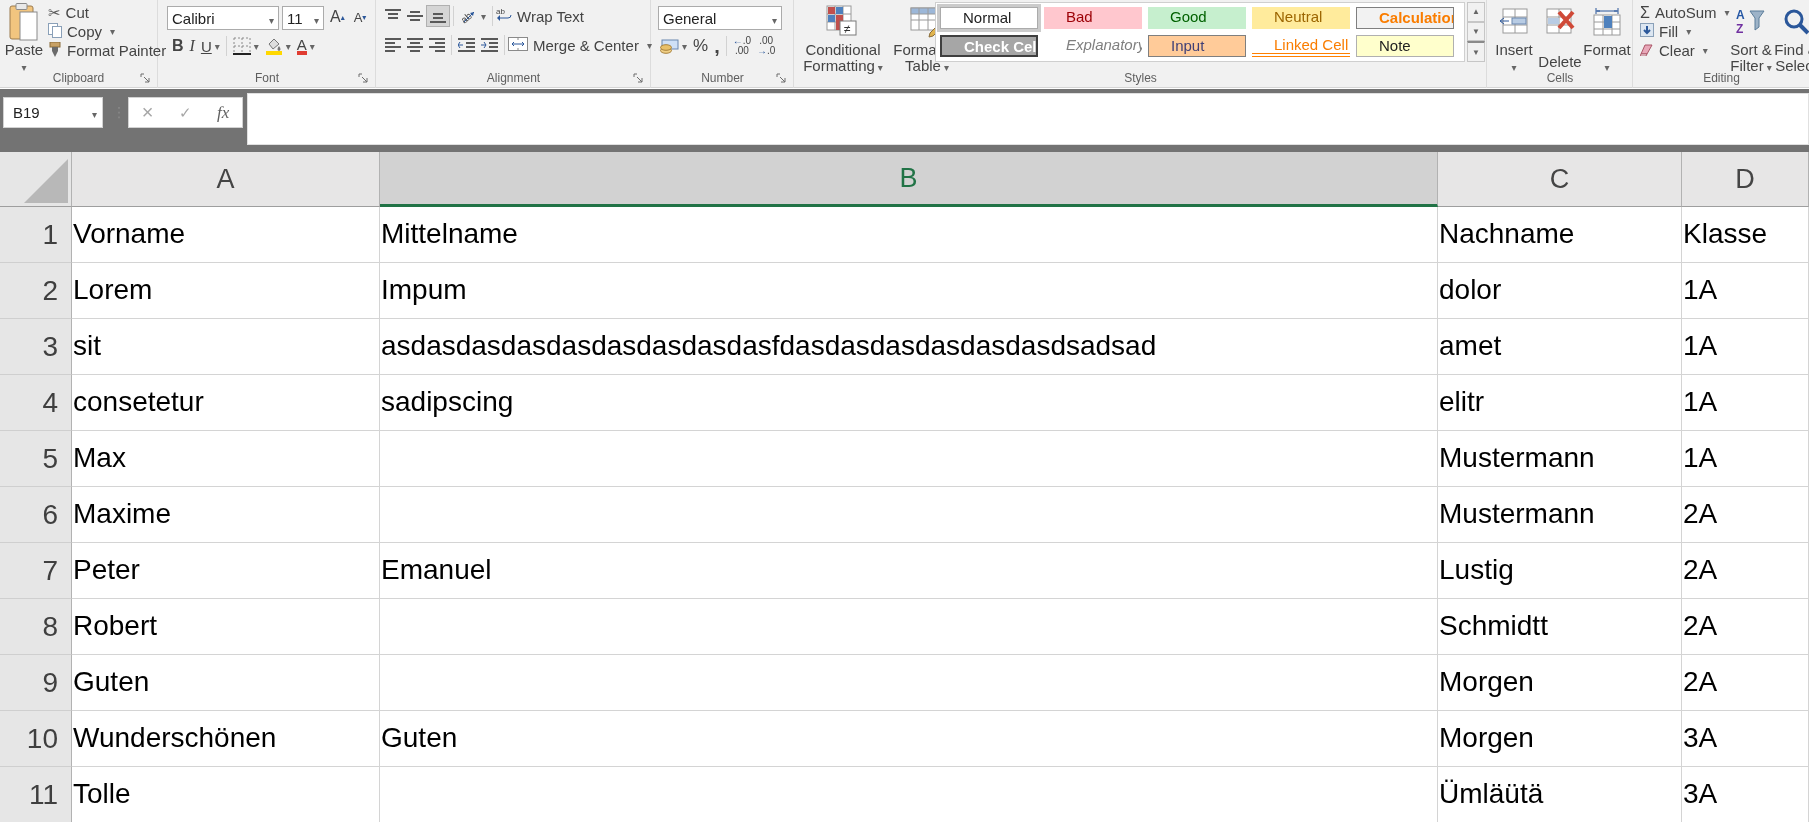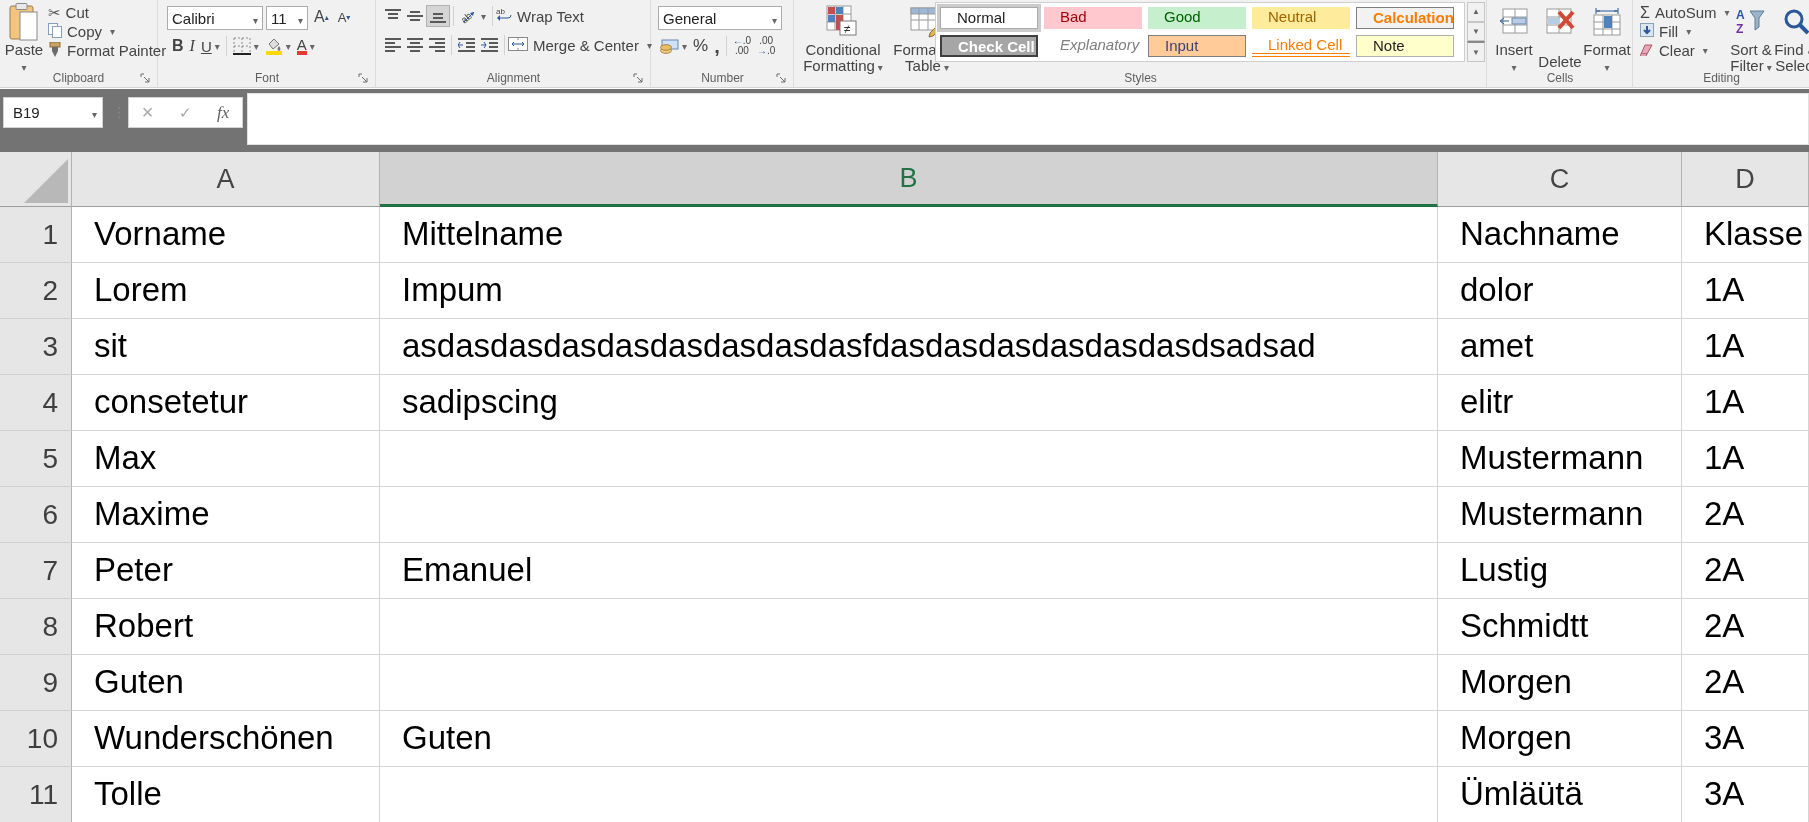--- a/index.html
+++ b/index.html
@@ -53,25 +53,25 @@
   #grid{position:absolute;left:0;top:152px;width:1809px;height:670px;background:#e6e6e6;}
   #headrow{position:absolute;left:0;top:0;height:55px;width:1809px;display:flex;}
   .corner{width:72px;height:55px;background:#e6e6e6;border-right:1px solid #b2b2b2;border-bottom:1px solid #9e9e9e;position:relative;}
   .corner .tri{position:absolute;right:3px;bottom:3px;width:0;height:0;border-left:44px solid transparent;border-bottom:44px solid #b8b8b8;}
   .colhead{height:55px;background:#e7e6e6;border-right:1px solid #b2b2b2;border-bottom:1px solid #9e9e9e;display:flex;align-items:center;justify-content:center;font-size:27px;color:#454545;}
   .colhead.selcol{background:#d2d2d2;border-bottom:3px solid #217346;color:#217346;}
   .c-a{width:308px;} .c-b{width:1058px;} .c-c{width:244px;} .c-d{width:127px;}
   #rows{position:absolute;left:0;top:55px;}
   .row{display:flex;height:56px;}
   .rowhead{width:72px;background:#e6e6e6;border-right:1px solid #b2b2b2;border-bottom:1px solid #cfcfcf;font-size:28px;color:#3f3f3f;display:flex;align-items:center;justify-content:flex-end;padding-right:13px;}
-  .cell{background:#fff;border-right:1px solid #d4d4d4;border-bottom:1px solid #d4d4d4;font-size:33px;color:#000;line-height:54px;padding-left:22px;white-space:nowrap;overflow:hidden;}
+  .cell{background:#fff;border-right:1px solid #d4d4d4;border-bottom:1px solid #d4d4d4;font-size:28px;color:#000;line-height:54px;padding-left:1px;white-space:nowrap;overflow:hidden;}
 
   
   #gallery{position:absolute;left:140px;top:2px;width:530px;height:60px;background:#fff;border:1px solid #cfcfcf;display:grid;grid-template-columns:repeat(5,98px);grid-auto-rows:22px;gap:6px;padding:4px 4px;}
-  .chip{font-size:15px;line-height:20px;padding:0 16px;color:#222;background:#fff;white-space:nowrap;overflow:hidden;}
+  .chip{font-size:15px;line-height:20px;padding:0 22px;color:#222;background:#fff;white-space:nowrap;overflow:hidden;}
   .chip0{border:1px solid #ababab;box-shadow:0 0 0 3px #cbcbcb;}
   .chip1{background:#ffc7ce;color:#9c0006;}
   .chip2{background:#c6efce;color:#006100;}
   .chip3{background:#ffeb9c;color:#9c6500;}
   .chip4{background:#f2f2f2;color:#fa7d00;font-weight:bold;border:1px solid #7f7f7f;}
   .chip5{background:#a6a6a6;color:#fff;font-weight:bold;border:2px solid #3f3f3f;}
   .chip6{color:#7f7f7f;font-style:italic;}
   .chip7{background:#ffcb99;color:#3f3f76;border:1px solid #7f7f7f;}
   .chip8{color:#fa7d00;border-bottom:4px double #ff8001;}
   .chip9{background:#ffffcc;border:1px solid #b0b0b0;}
@@ -118,21 +118,21 @@
         </div>
       </div>
       <div class="glabel" data-name="clipboard-group-label">Clipboard</div>
       <span class="launcher" data-name="clipboard-dialog-launcher-icon"><svg width="12" height="12">
             <path d="M1 4 V1 H4 M4 4 L9 9 M9 5 V9 H5" stroke="#6d6d6d" fill="none"></path>
           </svg></span>
     </div>
 
     <div class="rgroup" style="left:159px;width:217px;" data-name="ribbon-group-font">
       <div style="position:absolute;left:8px;top:6px;display:flex;gap:3px;">
-        <div class="combo" style="width:96px;" data-name="font-name-combo">
+        <div class="combo" style="width:112px;" data-name="font-name-combo">
           <span data-name="font-name-value">Calibri</span>
             <span class="cdrop" data-name="font-name-dropdown-icon"></span>
         </div>
         <div class="combo" style="width:42px;" data-name="font-size-combo">
           <span data-name="font-size-value">11</span>
             <span class="cdrop" data-name="font-size-dropdown-icon"></span>
         </div>
         <span class="sq i-grow" data-name="increase-font-size-button"></span>
         <span class="sq i-shrink" data-name="decrease-font-size-button"></span>
       </div>

